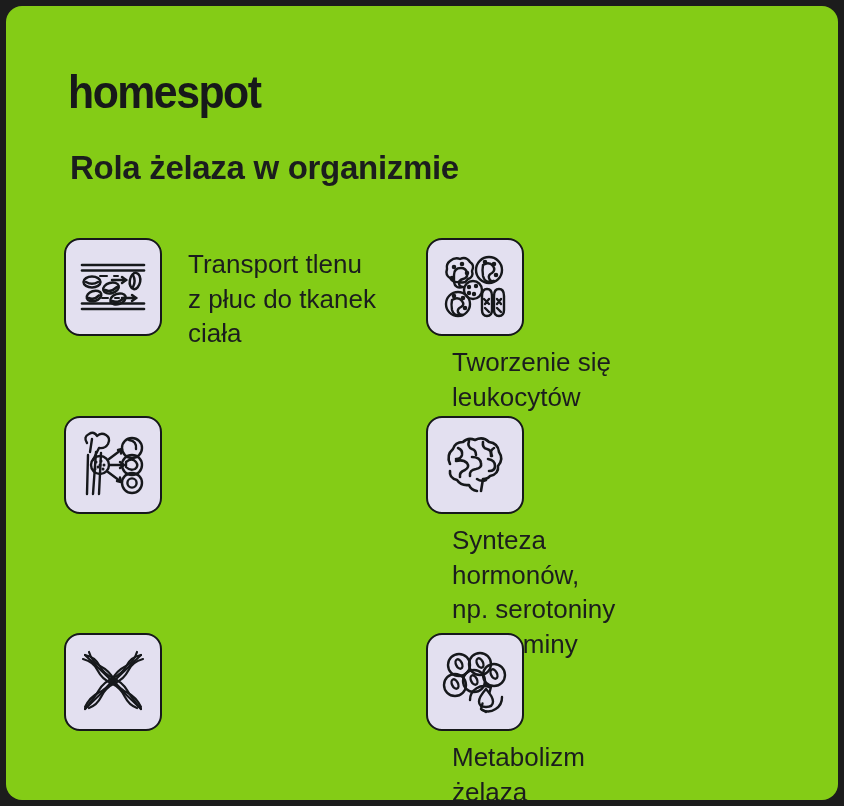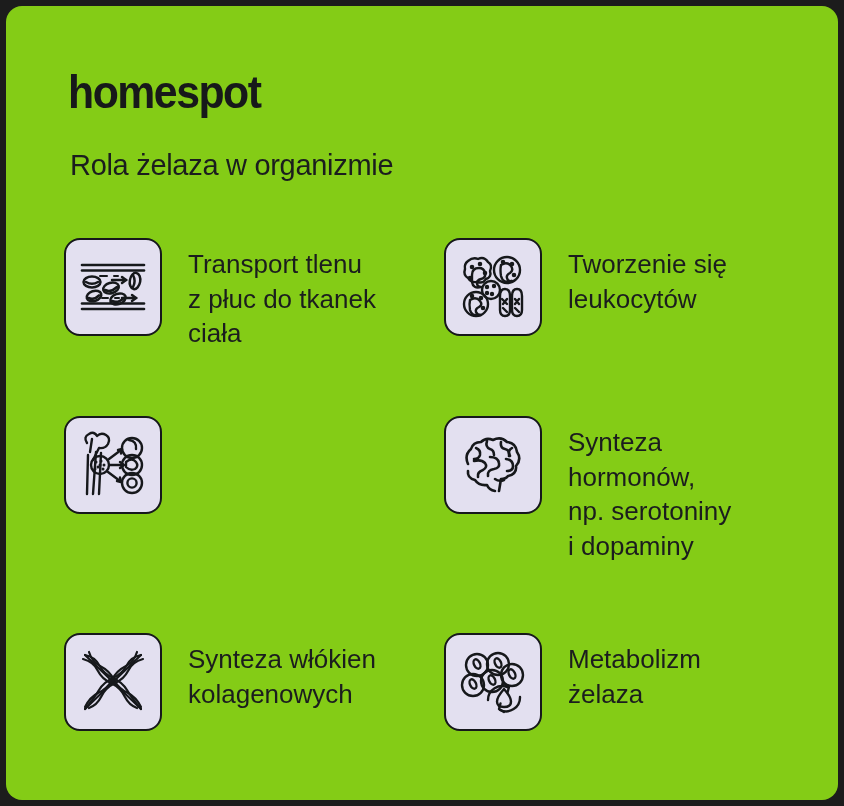--- a/index.html
+++ b/index.html
@@ -34,39 +34,39 @@
     color: #17191a;
     transform: scaleX(0.93);
     transform-origin: left center;
     line-height: 1;
   }
   .title {
     position: absolute;
     left: 64px;
     top: 142px;
     font-family: "Liberation Sans", sans-serif;
-    font-weight: normal;
-    font-size: 29px;
+    font-weight: bold;
+    font-size: 33px;
     letter-spacing: -0.3px;
     color: #1b1d1e;
     line-height: 1.2;
   }
   .grid {
     position: absolute;
     left: 0;
     top: 232px;
     width: 832px;
   }
   .item {
     position: absolute;
     display: flex;
     align-items: flex-start;
   }
   .col-a { left: 58px; }
-  .col-b { left: 438px; }
+  .col-b { left: 420px; flex-direction: column; }
   .row-1 { top: 0px; }
   .row-2 { top: 178px; }
   .row-3 { top: 395px; }
 
   .tile {
     width: 98px;
     height: 98px;
     flex: 0 0 98px;
     background: #e3e0f0;
     border: 2.5px solid #16181b;
@@ -245,22 +245,20 @@
             <path d="M9 16 q11 3 15 12 q4 8 13 12 q10 5 14 14 q4 8 12 11"></path>
           </g>
           <g>
             <path d="M67 12 L11 66"></path>
             <path d="M67 12 q-10 2 -14 10 q-5 9 -14 13 q-9 4 -14 12 q-4 7 -14 19"></path>
             <path d="M63 9 q-3 10 -11 14 q-10 5 -14 14 q-5 9 -14 13 q-8 4 -13 14"></path>
             <path d="M69 16 q-11 3 -15 12 q-4 8 -13 12 q-10 5 -14 14 q-4 8 -12 11"></path>
           </g>
         </svg>
       </div>
-      <div class="label">Synteza włókien
-kolagenowych</div>
     </div>
 
     <div class="item col-b row-3">
       <div class="tile">
         <svg width="78" height="78" viewBox="0 0 78 78" fill="none" stroke="#16181b" stroke-width="2.4" stroke-linecap="round" stroke-linejoin="round">
           <circle cx="23" cy="22" r="11"></circle>
           <ellipse cx="23" cy="21" rx="3" ry="5" transform="rotate(-25 23 21)"></ellipse>
           <circle cx="44" cy="21" r="11"></circle>
           <ellipse cx="44" cy="20" rx="3" ry="5" transform="rotate(-25 44 20)"></ellipse>
           <circle cx="58" cy="32" r="11"></circle>

